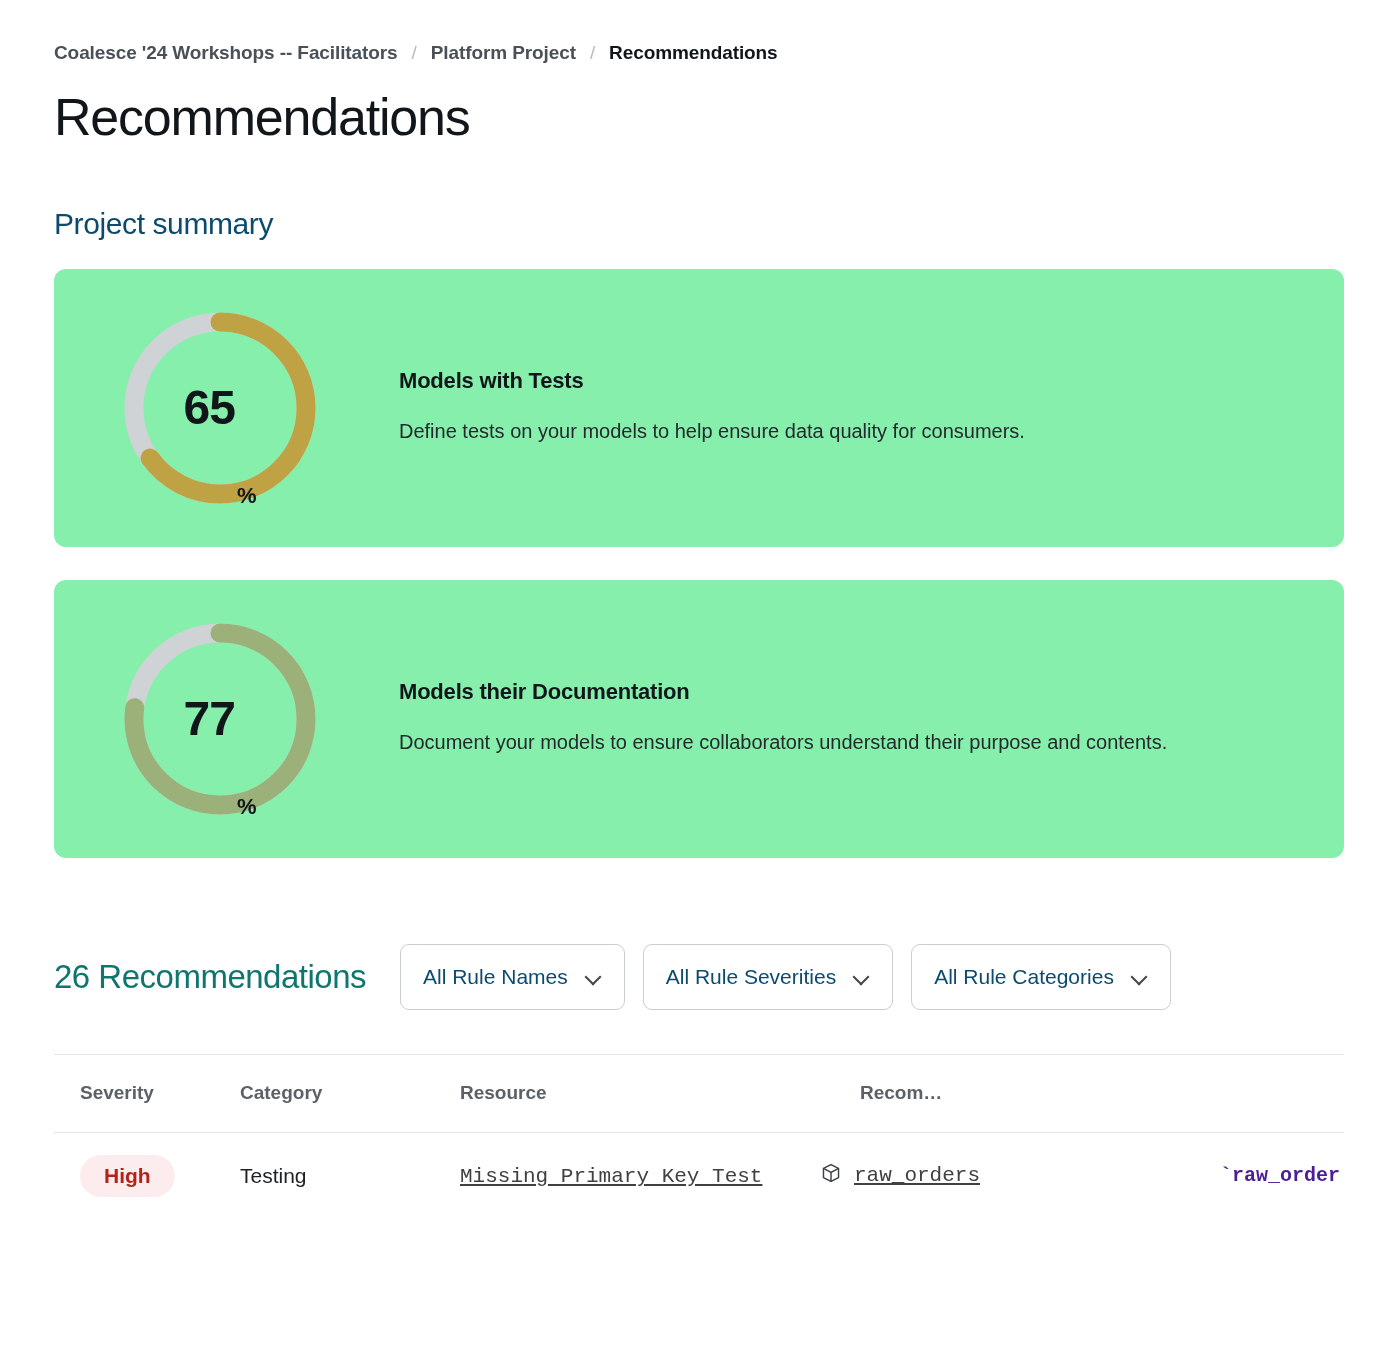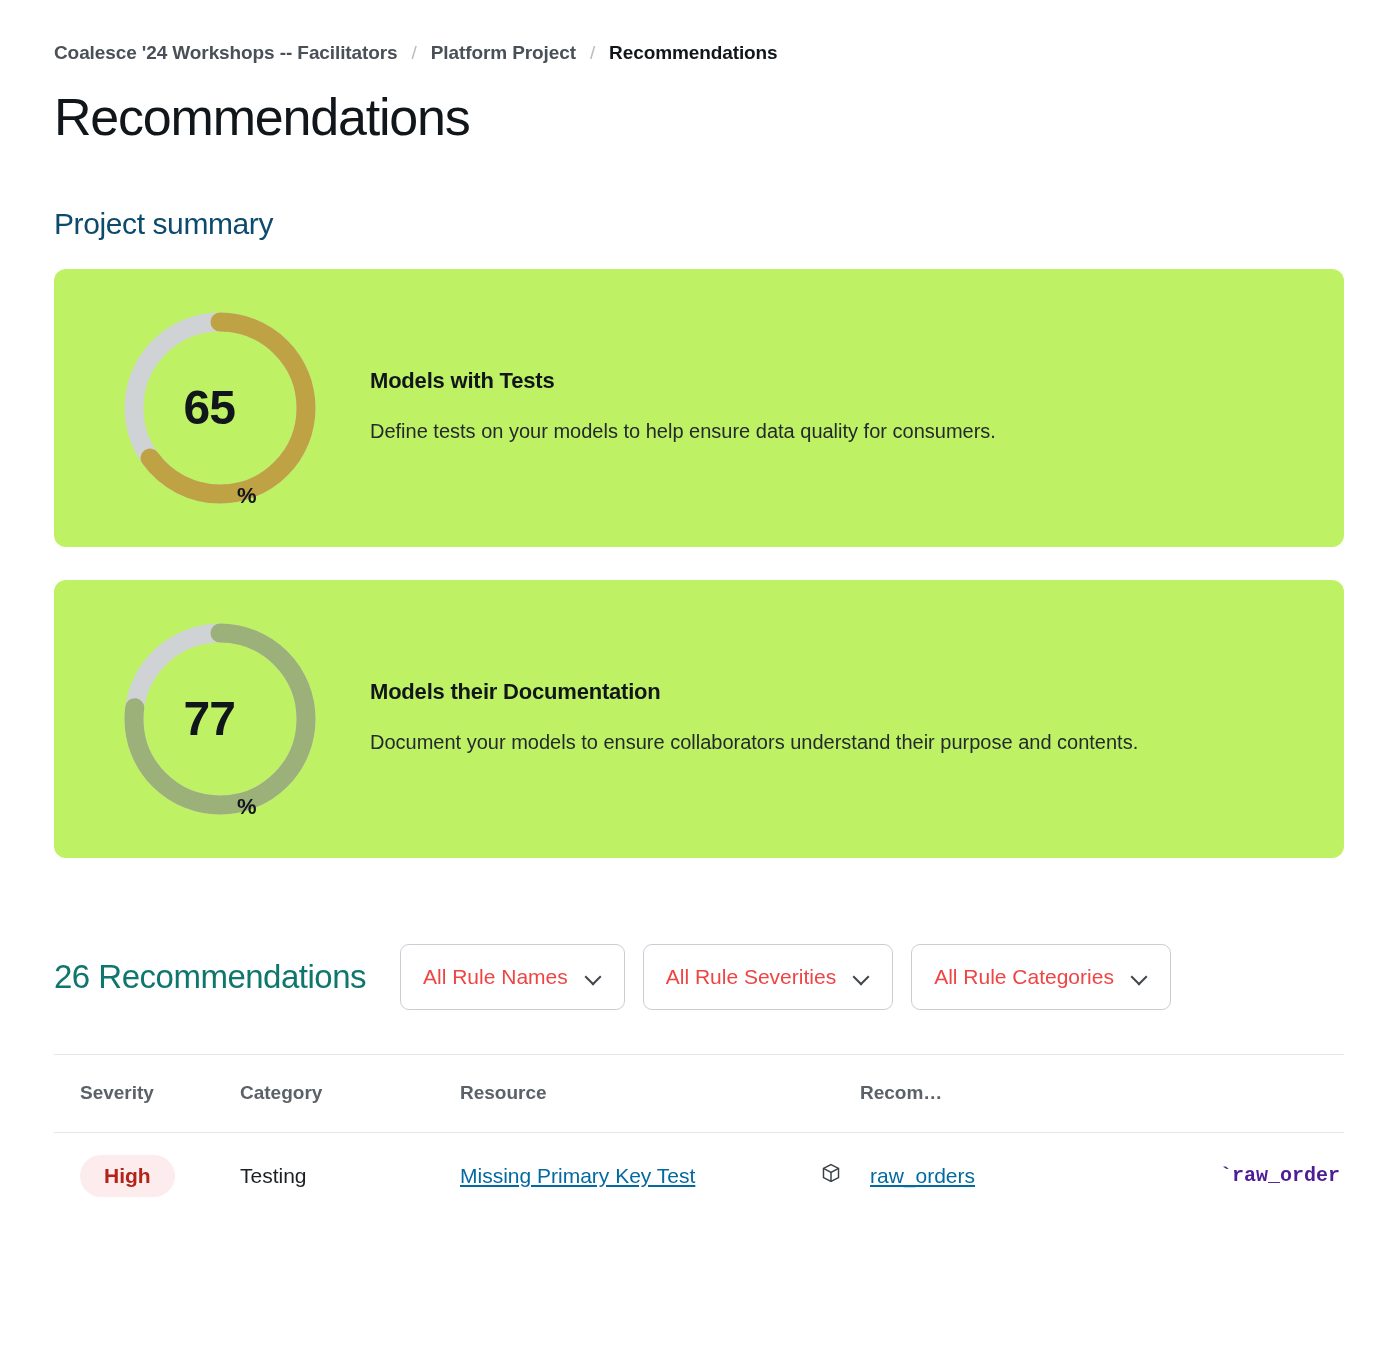--- a/index.html
+++ b/index.html
@@ -61,26 +61,27 @@
   }
 
   
   .cards {
     margin: 28px 54px 0 54px;
     display: flex;
     flex-direction: column;
     gap: 33px;
   }
   .card {
-    background: #bef264;
+    background: #86efac;
     border-radius: 12px;
     display: flex;
     align-items: center;
     padding: 34px 40px;
     min-height: 236px;
+    gap: 29px;
   }
   .donut-wrap {
     width: 252px;
     flex: 0 0 252px;
     display: flex;
     align-items: center;
     justify-content: center;
   }
   .donut {
     position: relative;
@@ -148,21 +149,21 @@
     border: 1px solid #c9ced4;
     border-radius: 9px;
     height: 66px;
     display: flex;
     align-items: center;
     gap: 18px;
     padding: 0 22px;
     background: #ffffff;
     cursor: pointer;
     font-size: 21px;
-    color: #ef4444;
+    color: #0c4a6e;
     white-space: nowrap;
   }
   .chev {
     width: 16px;
     height: 16px;
     display: inline-block;
     position: relative;
     color: #41474d;
   }
   .chev::before {
@@ -207,28 +208,29 @@
     align-items: center;
     justify-content: center;
     background: #fdeced;
     color: #b42318;
     border-radius: 999px;
     padding: 9px 24px;
     font-size: 21px;
     font-weight: bold;
   }
   .link {
-    color: #0369a1;
+    color: #404040;
     text-decoration: underline;
     cursor: pointer;
+    font-family: Liberation Mono, monospace;
   }
   .res-cell {
     display: flex;
     align-items: center;
-    gap: 28px;
+    gap: 12px;
     text-align: right;
   }
   .cube-icon { color: #3a4046; display: inline-block; }
   .mono {
     font-family: "Liberation Mono", monospace;
     font-size: 20px;
     font-weight: bold;
     color: #4c1d95;
     white-space: nowrap;
     overflow: hidden;

